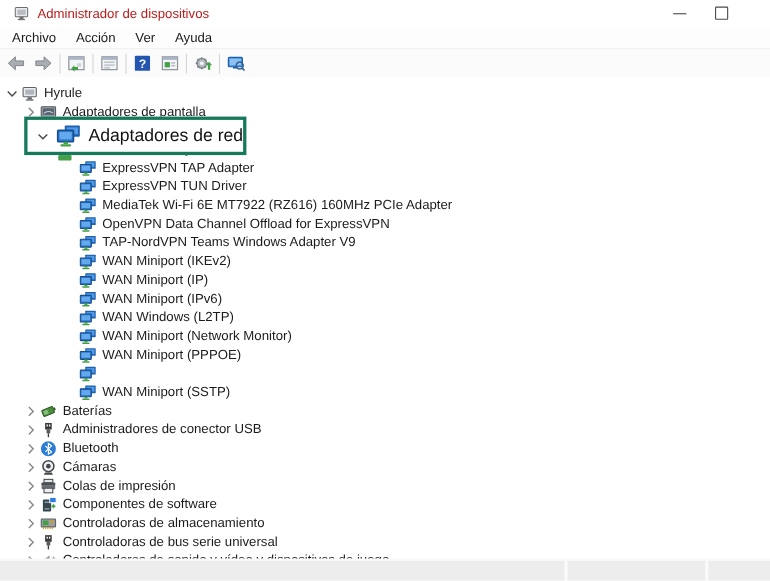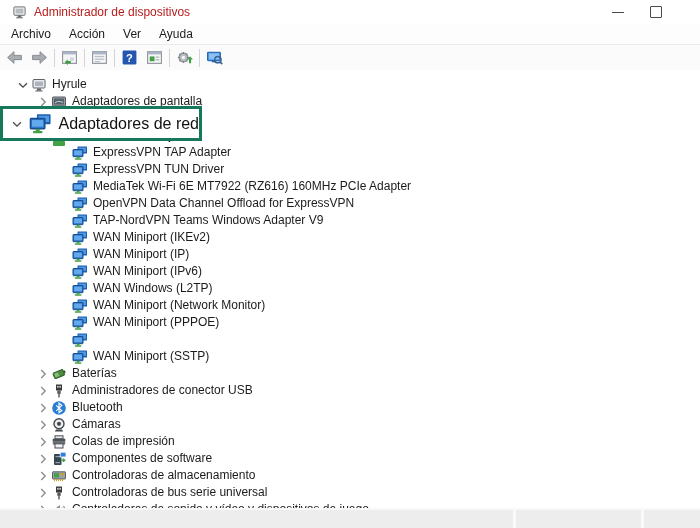--- a/index.html
+++ b/index.html
@@ -25,29 +25,29 @@
   
   .toolbar{position:absolute;top:45px;left:0;right:0;height:25px;background:#fbfbfb;display:flex;align-items:center;border-bottom:1px solid #d9d9d9;}
   .tb-btn{width:25px;height:23px;border:none;background:transparent;display:flex;align-items:center;justify-content:center;padding:0;}
   .tb-btn:first-child{margin-left:2px;}
   .tb-sep{width:1px;height:18px;background:#d4d4d4;margin:0 2px;}
   .tb-icon{display:inline-flex;width:17px;height:17px;}
 
   
   .tree{position:absolute;top:70px;left:0;right:0;height:438px;background:#fff;overflow:hidden;padding-top:6px;box-sizing:border-box;}
   .tree-row{height:17px;display:flex;align-items:center;font-size:12px;color:#1b1b1b;white-space:nowrap;}
-  .tree-row.lvl0{padding-left:15px;}
-  .tree-row.lvl1{padding-left:35px;align-items:flex-end;}
+  .tree-row.lvl0{padding-left:3px;}
+  .tree-row.lvl1{padding-left:20px;align-items:flex-end;}
   .tree-row.lvl2{padding-left:72px;}
   .chev{width:16px;height:16px;display:inline-flex;align-items:center;justify-content:center;flex:0 0 16px;}
   .t-icon{width:16px;height:16px;display:inline-flex;margin-right:5px;flex:0 0 16px;}
   .t-label{line-height:17px;}
 
   
-  .annotation-box{position:absolute;left:0;top:106px;width:191px;height:29px;border:3px solid #17795c;background:#fff;display:flex;align-items:center;padding-left:5px;z-index:5;}
+  .annotation-box{position:absolute;left:22px;top:106px;width:191px;height:29px;border:3px solid #17795c;background:#fff;display:flex;align-items:center;padding-left:5px;z-index:5;}
   .av-chev{width:18px;height:18px;display:inline-flex;align-items:center;justify-content:center;}
   .av-icon{width:23px;height:23px;display:inline-flex;margin:0 6px 0 4px;}
   .av-label{font-size:16px;color:#111;white-space:nowrap;}
   .icon-remnant{position:absolute;left:53px;top:141px;width:12px;height:5px;background:#43a047;border-radius:1px;z-index:4;}
 
   
   .bottombar{position:absolute;left:0;top:508px;width:700px;height:20px;background:#ededed;border-top:2px solid #f8f8f8;box-sizing:border-box;}
   .bb-sep{position:absolute;top:0;width:3px;height:20px;background:#fafafa;}
   .bb-sep1{left:513px;}
   .bb-sep2{left:641px;}

